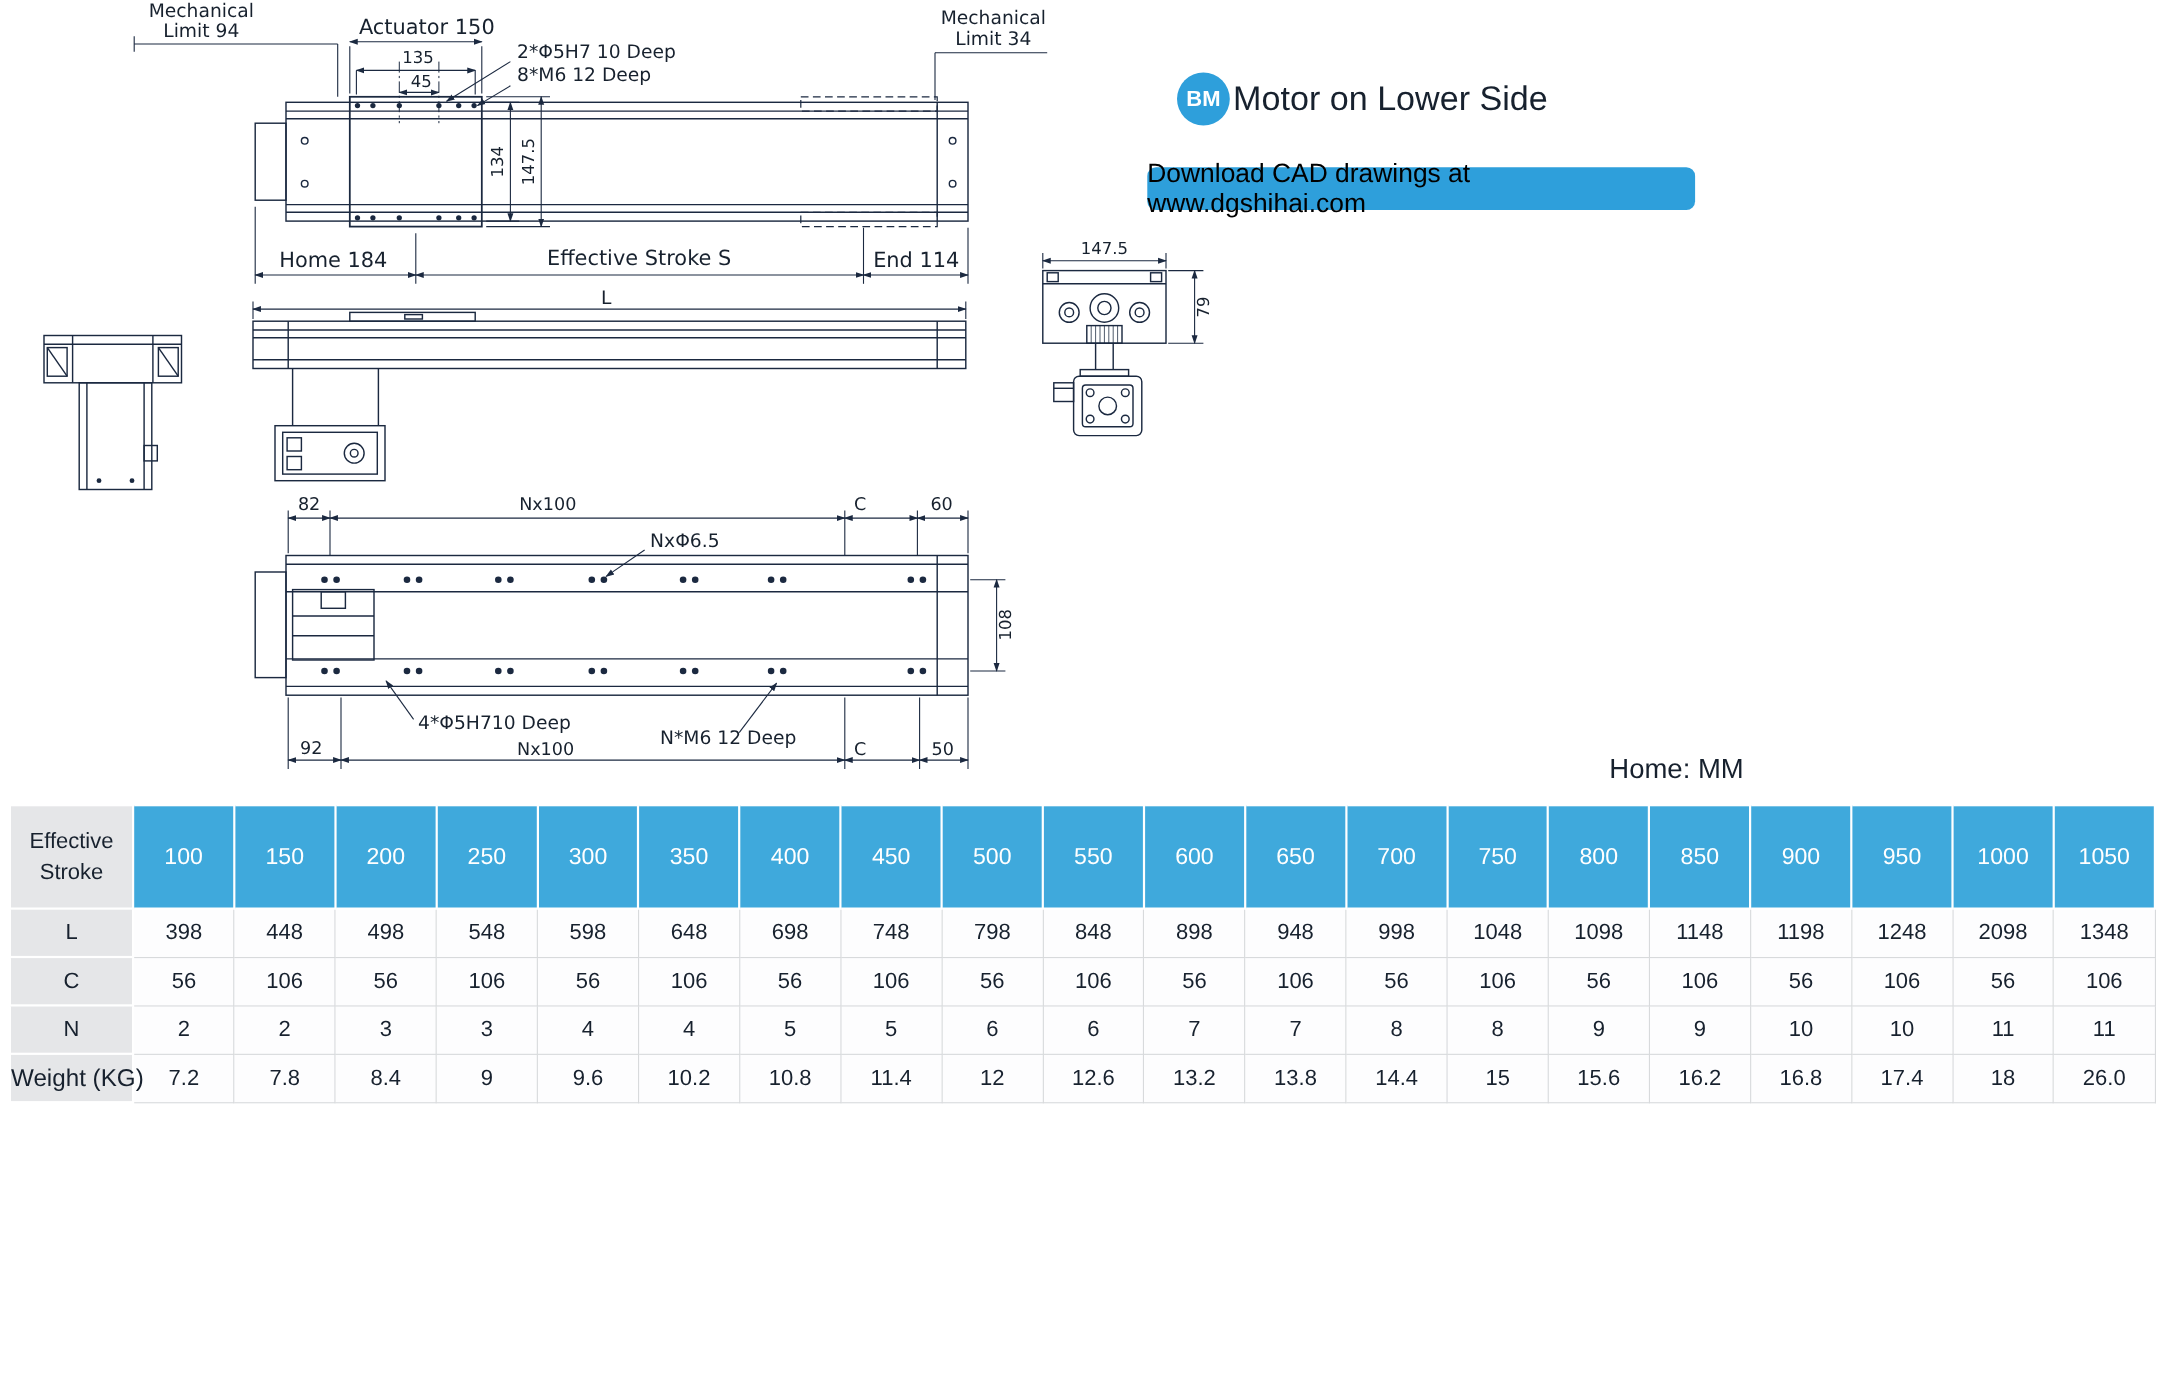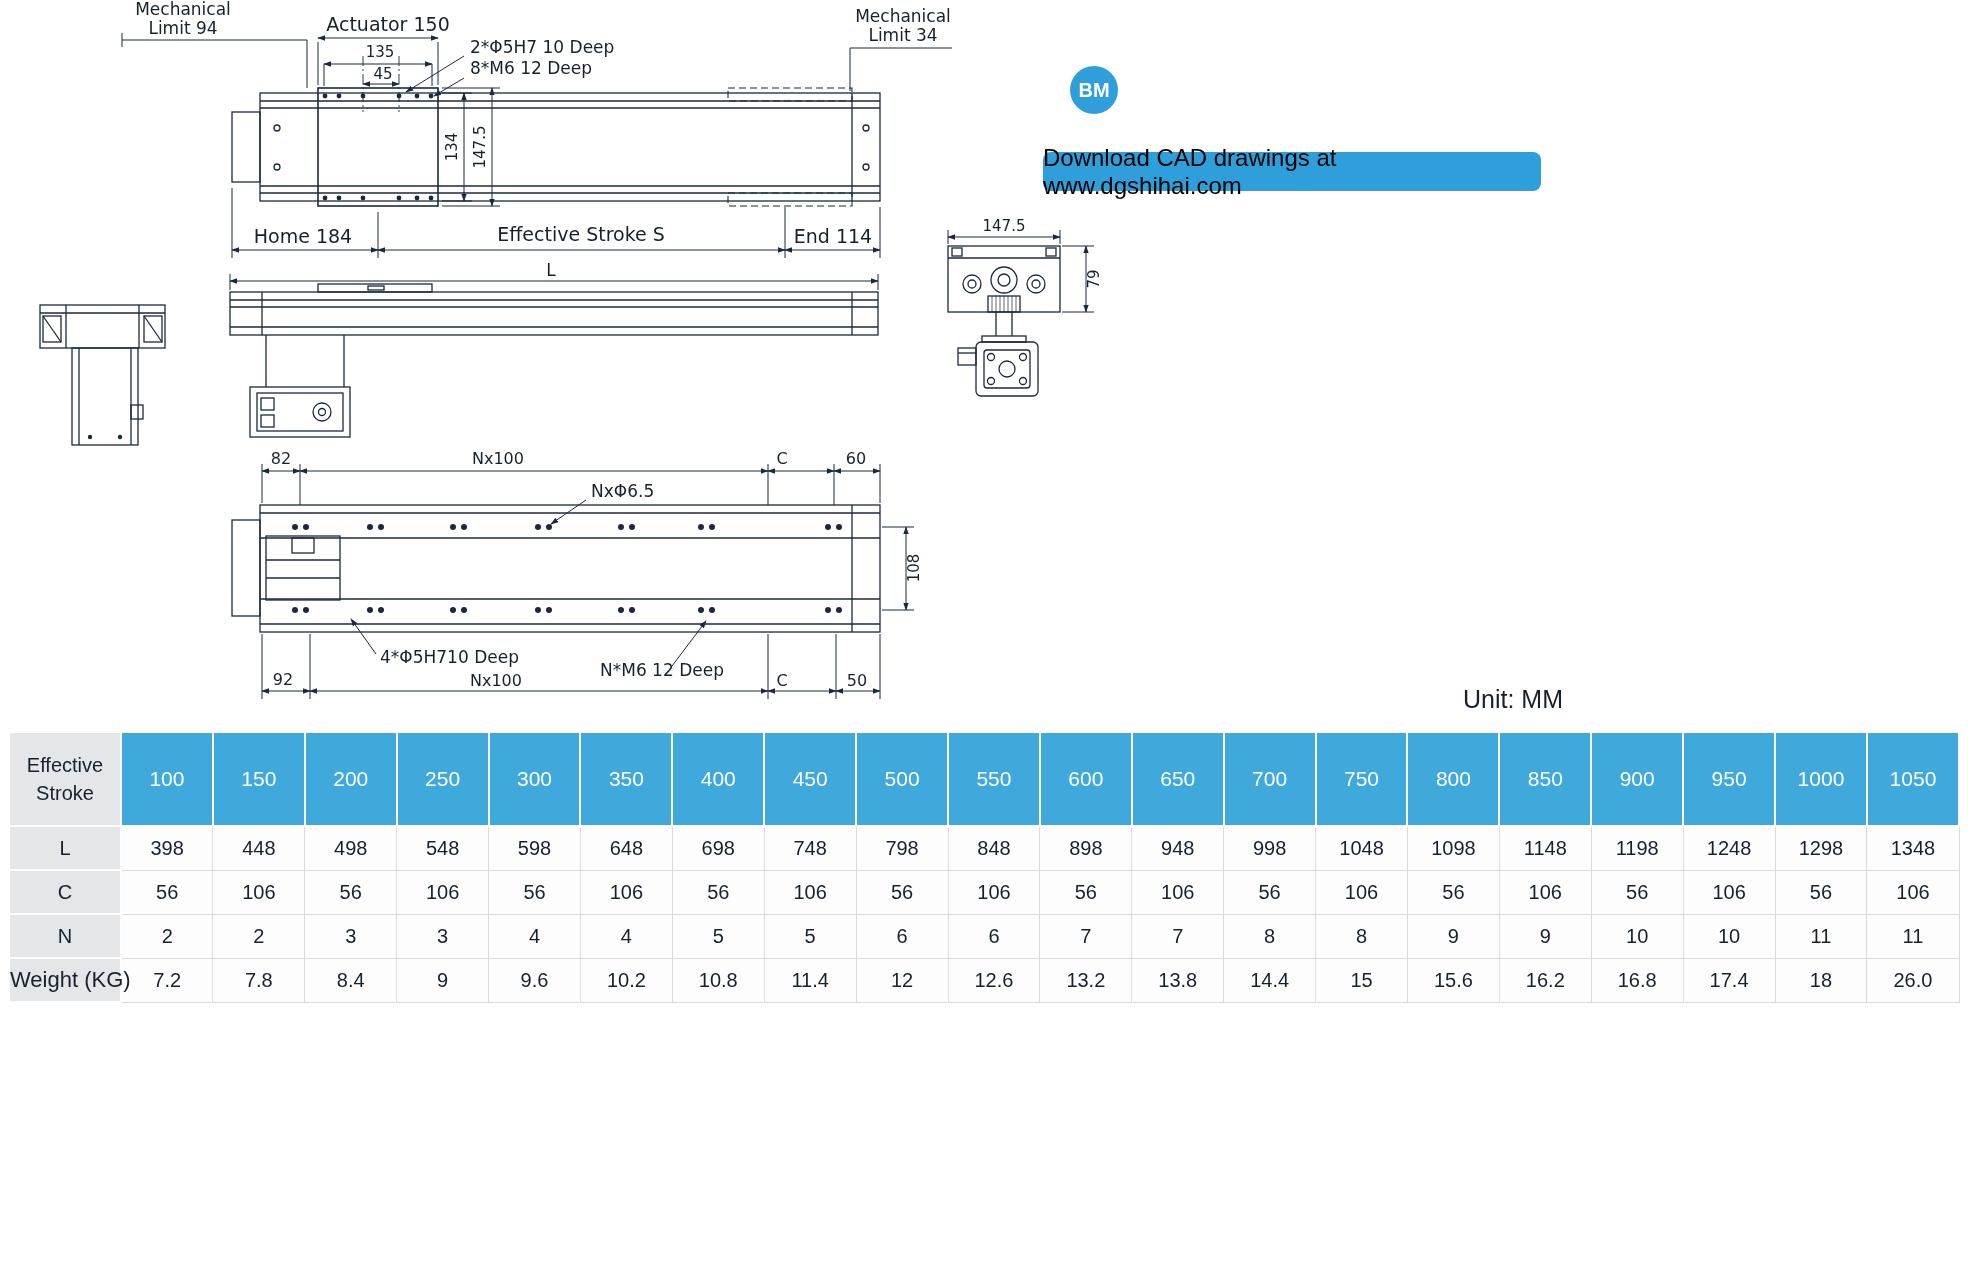--- a/index.html
+++ b/index.html
@@ -283,25 +283,26 @@
       <text x="600" y="676" font-size="17">N*M6 12 Deep</text>
       <text x="283" y="685" font-size="16" text-anchor="middle">92</text>
       <text x="496" y="686" font-size="16" text-anchor="middle">Nx100</text>
       <text x="782" y="686" font-size="16" text-anchor="middle">C</text>
       <text x="857" y="686" font-size="16" text-anchor="middle">50</text>
     </g>
   </svg>
 
   <div class="brand">
     <div class="badge">BM</div>
+    <div class="title">Motor on Lower Side</div>
   </div>
 
   <a class="download-btn">Download CAD drawings at www.dgshihai.com</a>
 
-  <div class="unit">Unit: MM</div>
+  <div class="unit">Home: MM</div>
 
   <table class="stroke">
     <thead>
       <tr>
         <th class="corner">Effective Stroke</th>
       <th class="col">100</th>
           <th class="col">150</th>
           <th class="col">200</th>
           <th class="col">250</th>
           <th class="col">300</th>
@@ -336,21 +337,21 @@
           <td>798</td>
           <td>848</td>
           <td>898</td>
           <td>948</td>
           <td>998</td>
           <td>1048</td>
           <td>1098</td>
           <td>1148</td>
           <td>1198</td>
           <td>1248</td>
-          <td>1298</td>
+          <td>2098</td>
           <td>1348</td>
         </tr>
         <tr>
           <th class="rowh">C</th>
           <td>56</td>
           <td>106</td>
           <td>56</td>
           <td>106</td>
           <td>56</td>
           <td>106</td>

